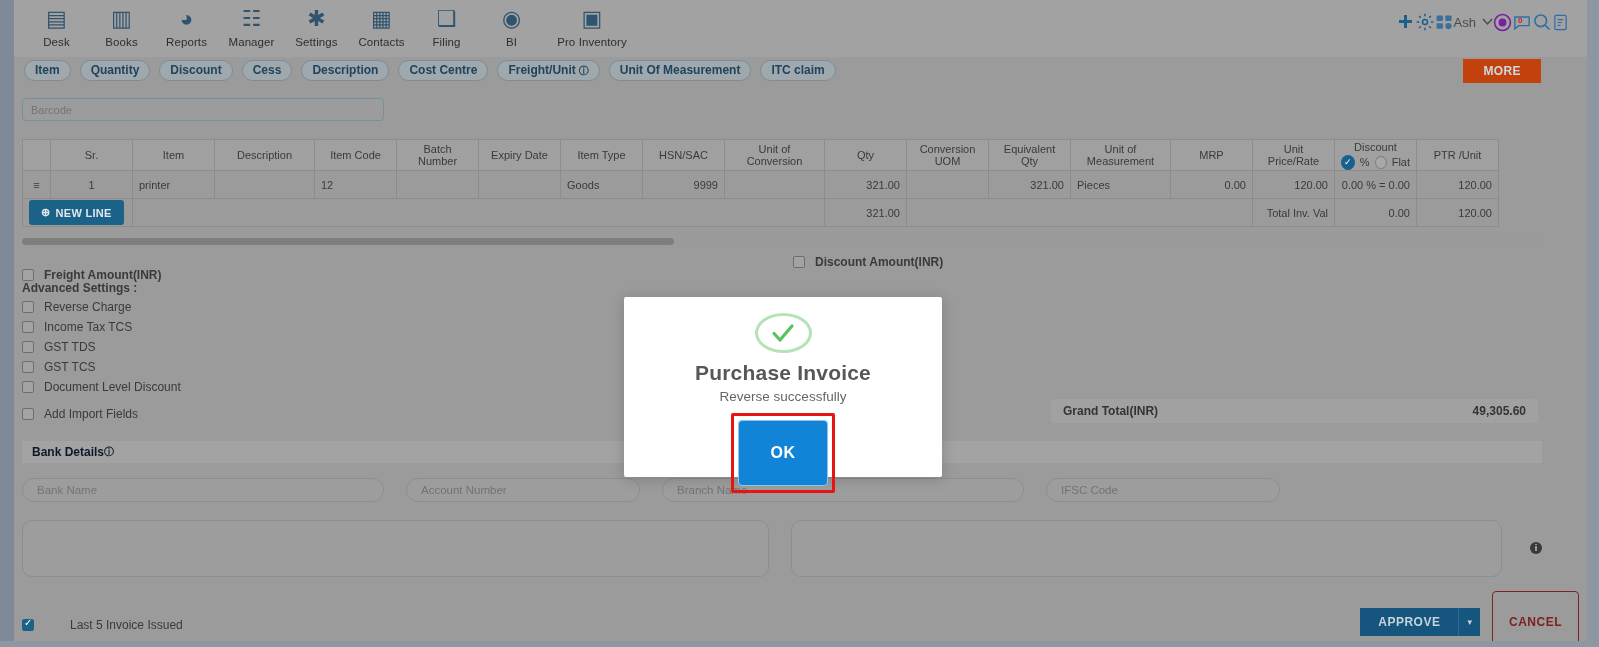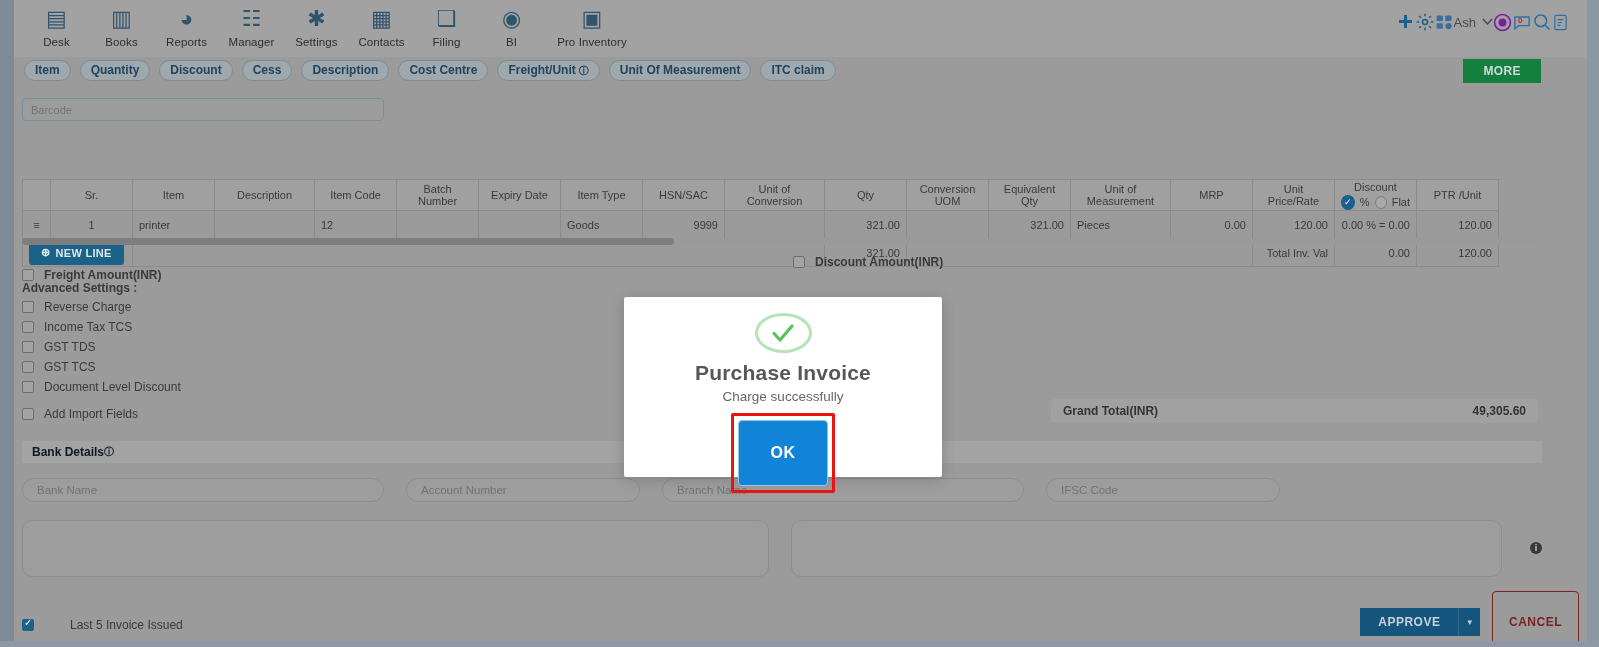--- a/index.html
+++ b/index.html
@@ -34,36 +34,36 @@
   
   .chipsrow { position:absolute; left:14px; top:57px; right:12px; height:27px; }
   .chips { display:flex; gap:9px; padding-left:10px; align-items:center; height:27px; }
   .chip {
     border:1px solid #7d8b95; border-radius:11px; padding:2px 10px;
     font-size:12px; color:#20445e; background:#9fa8ad; font-weight:bold;
     white-space:nowrap; cursor:pointer; line-height:15px;
   }
   .chip .i { font-size:10px; margin-left:3px; }
   .morebtn {
-    position:absolute; right:46px; top:2px; background:#15803d; color:#cfd8de;
+    position:absolute; right:46px; top:2px; background:#c2410c; color:#cfd8de;
     font-size:12px; font-weight:bold; padding:5px 20px; border:0; cursor:pointer;
     letter-spacing:.4px;
   }
 
   
   .barcode-wrap { position:absolute; left:22px; top:98px; }
   .barcode {
     width:362px; height:23px; border:1px solid #74919d; border-radius:4px;
     background:#9c9c9c; padding:0 8px; font-size:11px; color:#6f6f6f;
     font-family:"Liberation Sans", sans-serif; outline:none;
   }
 
   
   .grid-wrap { position:absolute; left:22px; top:139px; width:1520px; }
-  table.grid { border-collapse:collapse; width:1356px; table-layout:fixed; background:#9d9d9d;margin-top:40px; }
+  table.grid { border-collapse:collapse; width:1356px; table-layout:fixed; background:#9d9d9d; }
   table.grid th {
     font-size:11px; font-weight:normal; color:#3a3a3a; border:1px solid #8c8c8c;
     height:31px; background:#a0a0a0; padding:0 6px; vertical-align:middle;
   }
   table.grid td {
     font-size:11px; color:#3a3a3a; border:1px solid #8c8c8c; height:28px;
     padding:0 6px; background:#9b9b9b; vertical-align:middle;
   }
   .r { text-align:right; }
   .c { text-align:center; }
@@ -466,19 +466,19 @@
   <div class="bottom-strip"></div>
 
   <div class="modal-shade"></div>
   <div class="modal">
     <div class="check-circle">
       <svg width="34" height="34" viewBox="0 0 34 34">
           <path d="M8 17.5l6 6.5L26 10" stroke="#5bc25b" stroke-width="3.2" fill="none" stroke-linecap="round" stroke-linejoin="round"></path>
         </svg>
     </div>
     <div class="modal-title">Purchase Invoice</div>
-    <div class="modal-sub">Charge successfully</div>
+    <div class="modal-sub">Reverse successfully</div>
     <div class="ok-outline">
       <button class="ok-btn">OK</button>
     </div>
   </div>
 
 </div>
 
 </body></html>

